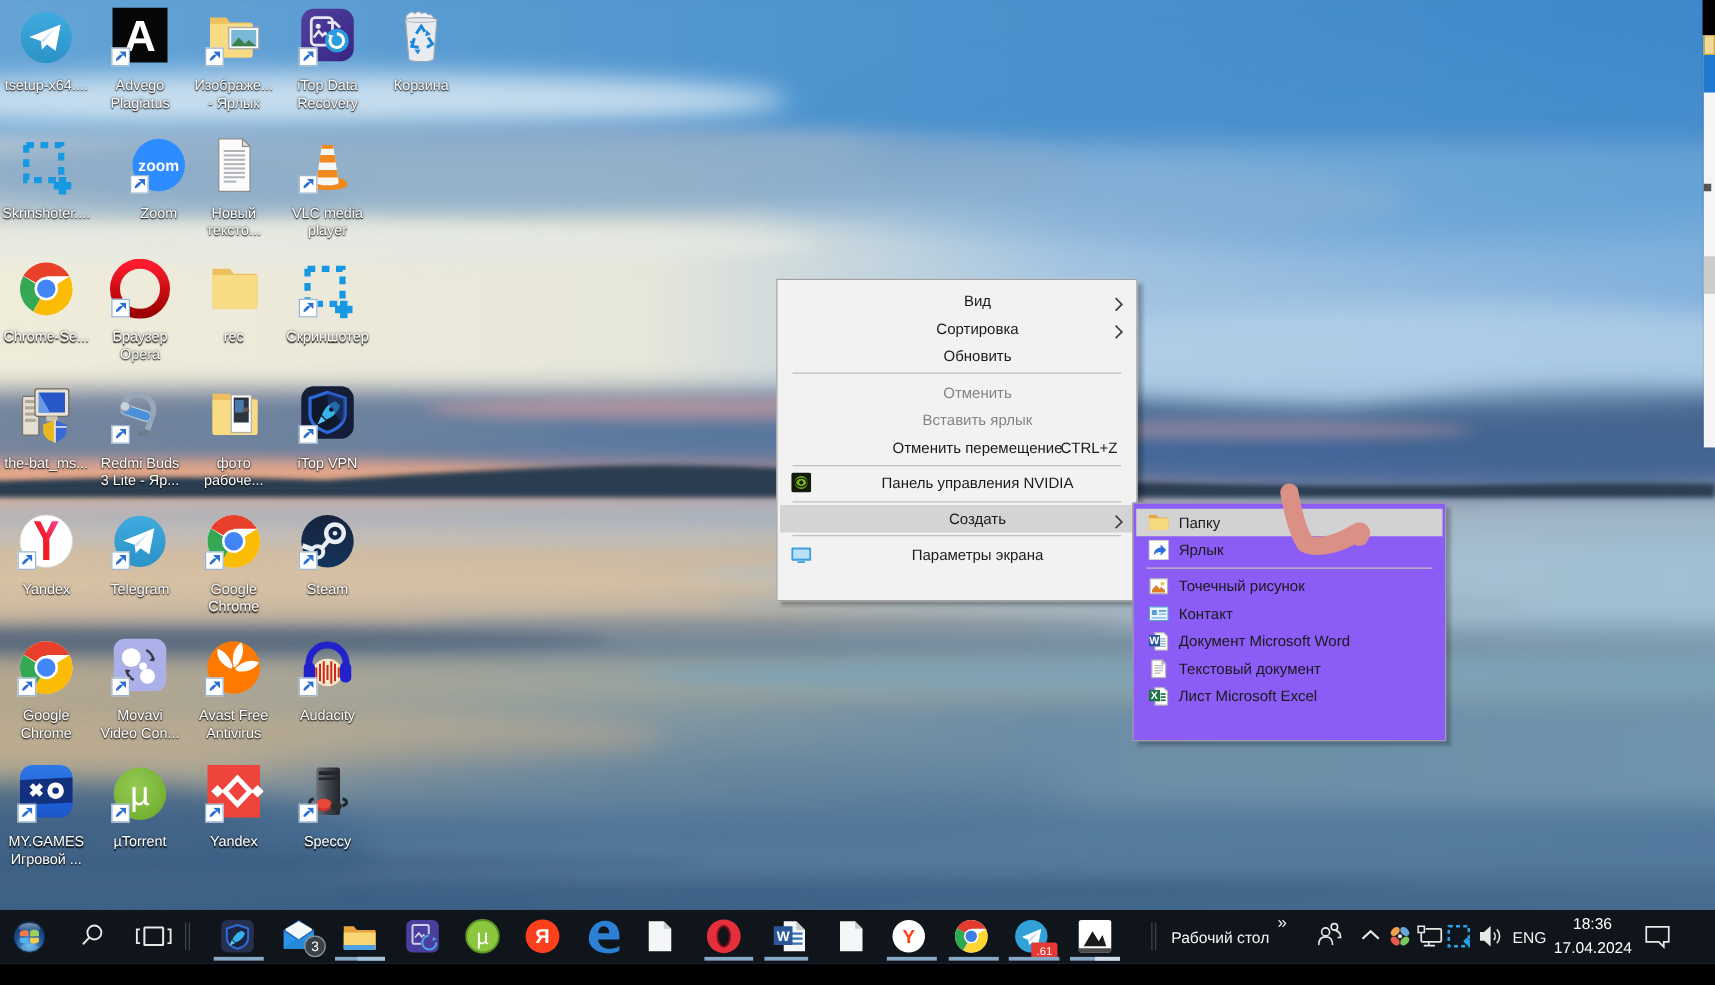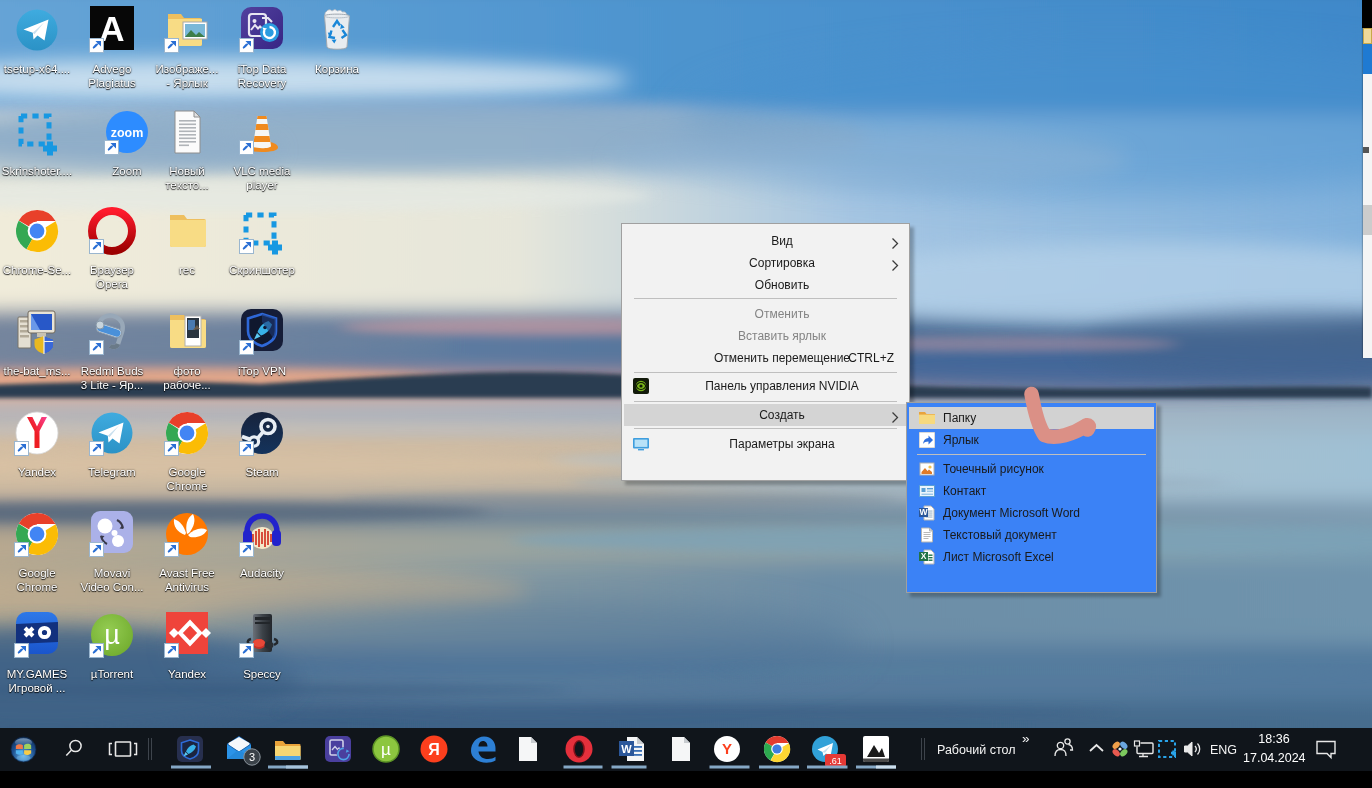--- a/index.html
+++ b/index.html
@@ -6,21 +6,21 @@
 #wall{position:absolute;left:0;top:0;width:1372px;height:771px;}
 
 .cell{position:absolute;width:74px;text-align:center;}
 .ib{position:relative;width:48px;height:48px;margin:0 auto;}
 .ib svg{position:absolute;left:0;top:0;}
 .lnk{position:absolute;left:1px;bottom:1px;width:15px;height:15px;background:#fff;border:1px solid #9ab6cf;box-sizing:border-box;}
 .lnk:after{content:"";position:absolute;left:2px;top:2px;width:9px;height:9px;background:#2a6fd4;clip-path:polygon(38% 0,100% 0,100% 62%,72% 34%,52% 58%,30% 78%,12% 86%,8% 70%,22% 52%,44% 30%,66% 28%);}
 .lbl{margin-top:8px;font-size:11.5px;line-height:14px;color:#fff;text-shadow:0 1px 1px rgba(0,0,0,.9),0 0 2px rgba(0,0,0,.75);}
 
 #menu{position:absolute;left:621px;top:223px;width:289px;height:258px;background:#f2f2f2;border:1px solid #a0a0a0;box-sizing:border-box;box-shadow:4px 4px 3px rgba(0,0,0,.25);font-size:12px;color:#1a1a1a;text-align:center;}
-#submenu{position:absolute;left:906px;top:402px;width:251px;height:191px;background:#3b82f6;border:1px solid #a0a0a0;box-sizing:border-box;box-shadow:4px 4px 3px rgba(0,0,0,.25);font-size:12px;color:#1a1a1a;}
+#submenu{position:absolute;left:906px;top:402px;width:251px;height:191px;background:#8b5cf6;border:1px solid #a0a0a0;box-sizing:border-box;box-shadow:4px 4px 3px rgba(0,0,0,.25);font-size:12px;color:#1a1a1a;}
 .mi{position:absolute;left:2px;right:2px;height:22px;line-height:22px;padding-left:33px;}
 .mi.hl{background:#d4d4d4;}
 .mi .acc{position:absolute;right:13px;}
 .mi .arr{position:absolute;right:8px;top:5px;}
 .mi.dis{color:#848484;}
 .msep{position:absolute;left:12px;right:12px;height:1px;background:#bfbfbf;}
 .mico{position:absolute;left:9px;top:3px;width:16px;height:16px;}
 
 .si{position:absolute;left:2px;right:2px;height:22px;line-height:22px;padding-left:34px;}
 .si.hl{background:#d2d2d2;}

